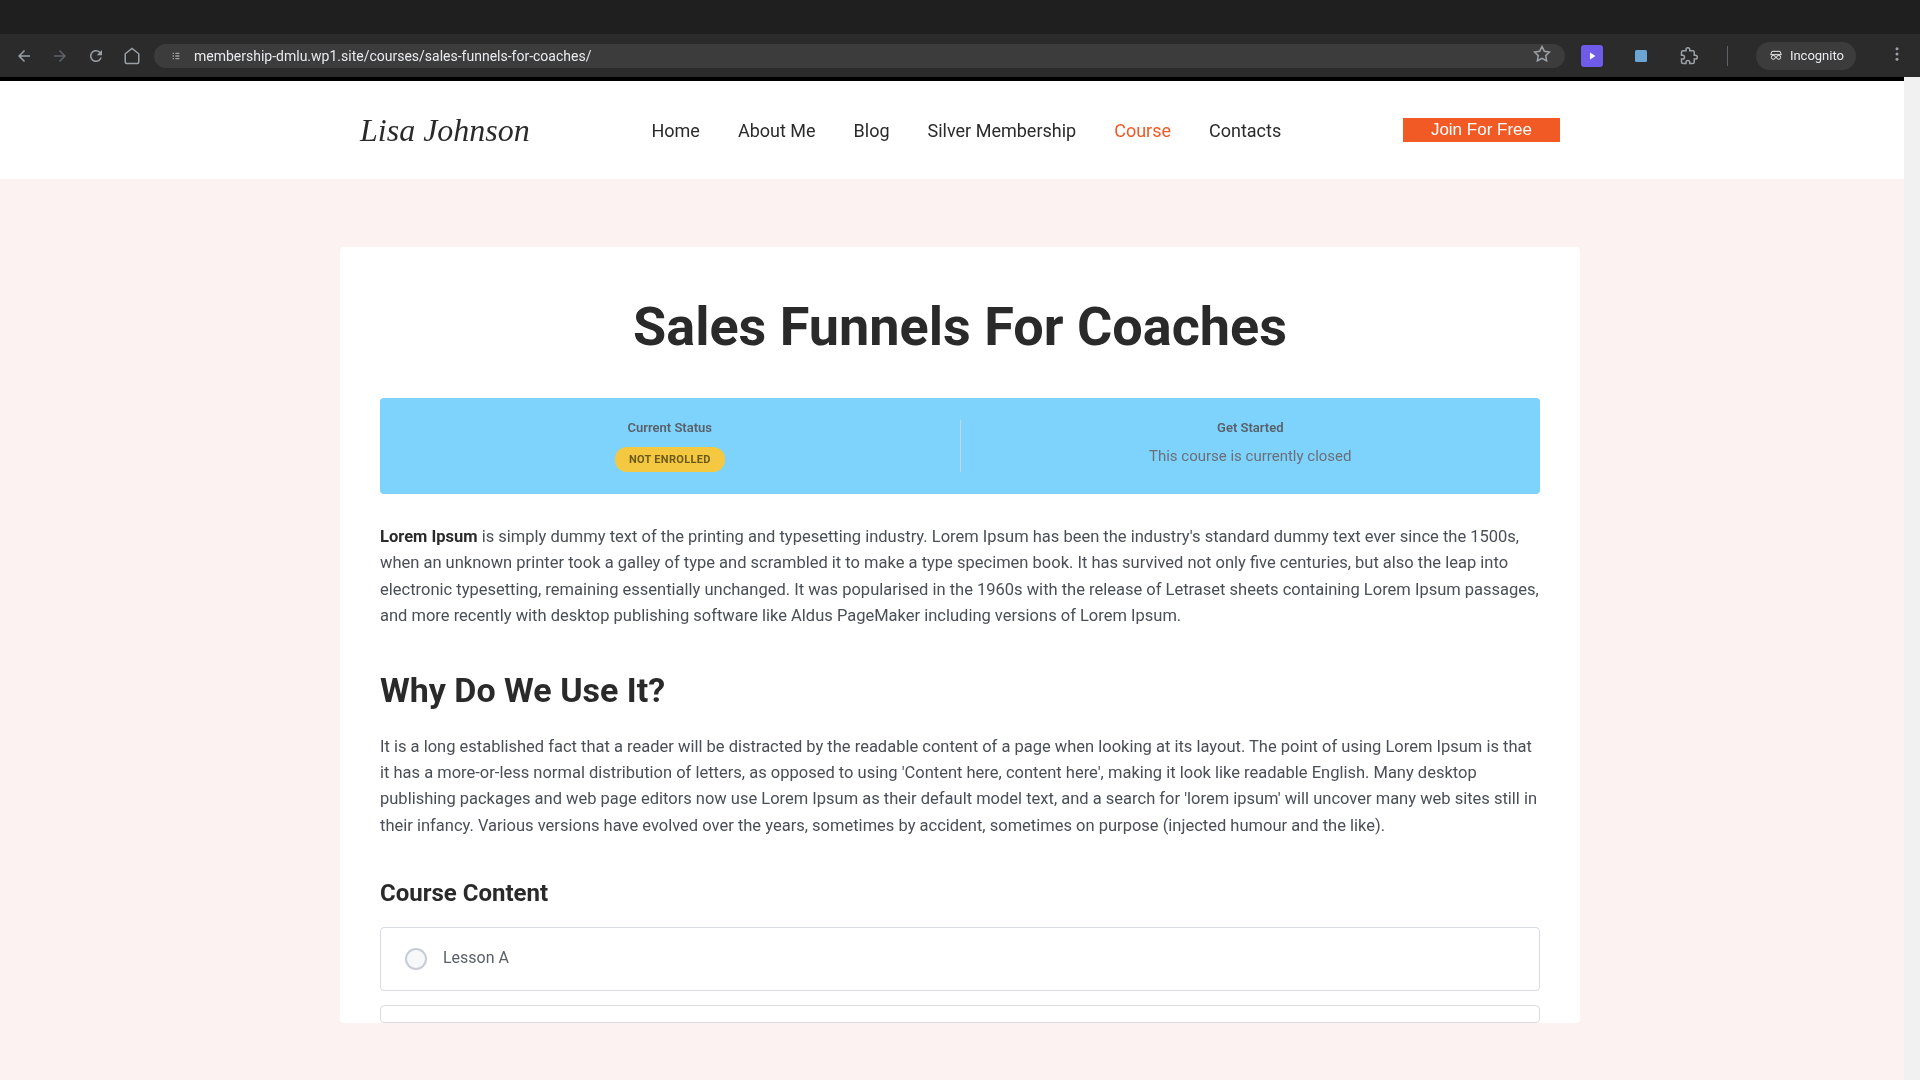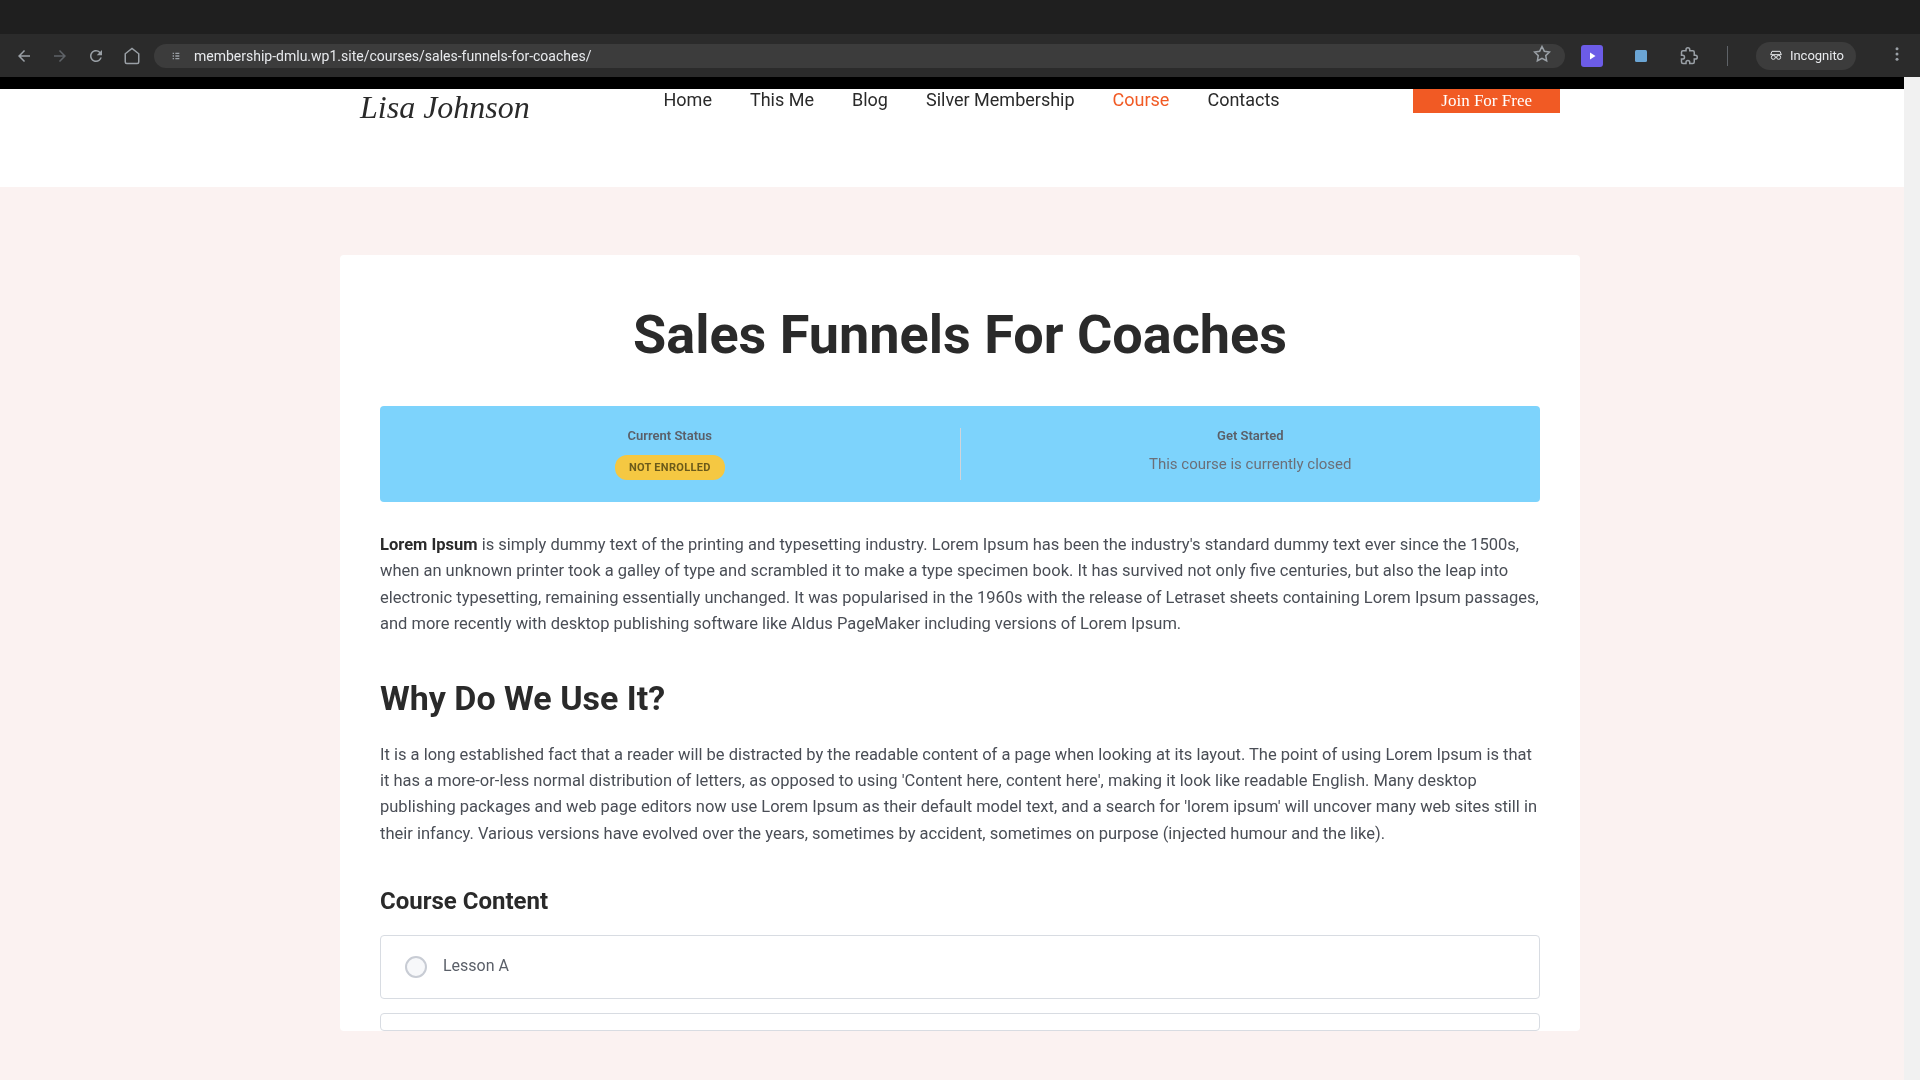--- a/index.html
+++ b/index.html
@@ -17,27 +17,27 @@
     .star-btn { color: #9aa0a6; cursor: pointer; }
     .toolbar-right { display: flex; align-items: center; gap: 28px; padding-left: 8px; }
     .ext-icon { width: 20px; height: 20px; color: #9aa0a6; display: flex; align-items: center; justify-content: center; }
     .incognito-badge { display: flex; align-items: center; gap: 6px; background: #3c3c3c; border-radius: 20px; padding: 6px 12px; color: #e8eaed; font-size: 13px; }
     .menu-dots { color: #9aa0a6; cursor: pointer; padding: 4px; }
     
     
     .page-wrapper { background: #fbf2f1; min-height: calc(1080px - 77px); width: 100%; }
     .scrollbar-track { position: absolute; right: 0; top: 77px; width: 16px; height: calc(1080px - 77px); background: #f1f1f1; }
     .header { background: #fff; height: 98px; }
-    .header-inner { max-width: 1240px; margin: 12px auto; height: 100%; display: flex; align-items: flex-start; justify-content: space-between; padding: 0 20px; }
+    .header-inner { max-width: 1240px; margin: 4px auto; height: 100%; display: flex; align-items: center; justify-content: space-between; padding: 0 20px; }
     .logo { font-family: 'Brush Script MT', cursive; font-size: 32px; font-style: italic; color: #2a2a2a; position: relative; }
     .logo::before { content: ''; position: absolute; left: -8px; top: 2px; width: 38px; height: 38px; background: #f9d9d3; border-radius: 50%; z-index: -1; }
     .nav { display: flex; gap: 38px; }
     .nav-item { color: #2a2a2a; font-size: 18px; text-decoration: none; cursor: pointer; }
     .nav-item.active { color: #f15a24; }
-    .cta-btn { background: #f15a24; color: #fff; padding: 2px 28px; font-size: 17px; cursor: pointer; border: none; font-family: Liberation Serif, serif; }
+    .cta-btn { background: #f15a24; color: #fff; padding: 2px 28px; font-size: 17px; cursor: pointer; border: none; }
     
     .content-card { max-width: 1240px; margin: 68px auto 0; background: #fff; border-radius: 4px; padding: 48px 40px 0; }
     .page-title { font-size: 54px; font-weight: 700; text-align: center; color: #2a2a2a; margin-bottom: 40px; }
     
     .status-box { background: #7dd3fc; border-radius: 4px; display: flex; padding: 22px 0; margin-bottom: 30px; }
     .status-col { flex: 1; display: flex; flex-direction: column; align-items: center; gap: 12px; }
     .status-col:not(:last-child) { border-right: 1px solid #d0d4da; }
     .status-label { font-size: 13px; color: #5a5f68; font-weight: 600; }
     .status-badge { background: #f5c842; color: #6b5a1a; font-size: 11px; font-weight: 700; padding: 6px 14px; border-radius: 12px; letter-spacing: 0.3px; }
     .price-value { font-size: 28px; font-weight: 700; color: #fff; background: #1a73e8; padding: 1px 6px; }
@@ -128,21 +128,21 @@
     </div>
   </div>
 </div>
 
 <div class="page-wrapper">
   <div class="header">
     <div class="header-inner">
       <div class="logo">Lisa Johnson</div>
       <nav class="nav" id="main-nav">
           <a class="nav-item">Home</a>
-          <a class="nav-item">This Me</a>
+          <a class="nav-item">About Me</a>
           <a class="nav-item">Blog</a>
           <a class="nav-item">Silver Membership</a>
           <a class="nav-item active">Course</a>
           <a class="nav-item">Contacts</a>
         </nav>
       <button class="cta-btn">Join For Free</button>
     </div>
   </div>
 
   <div class="content-card">

